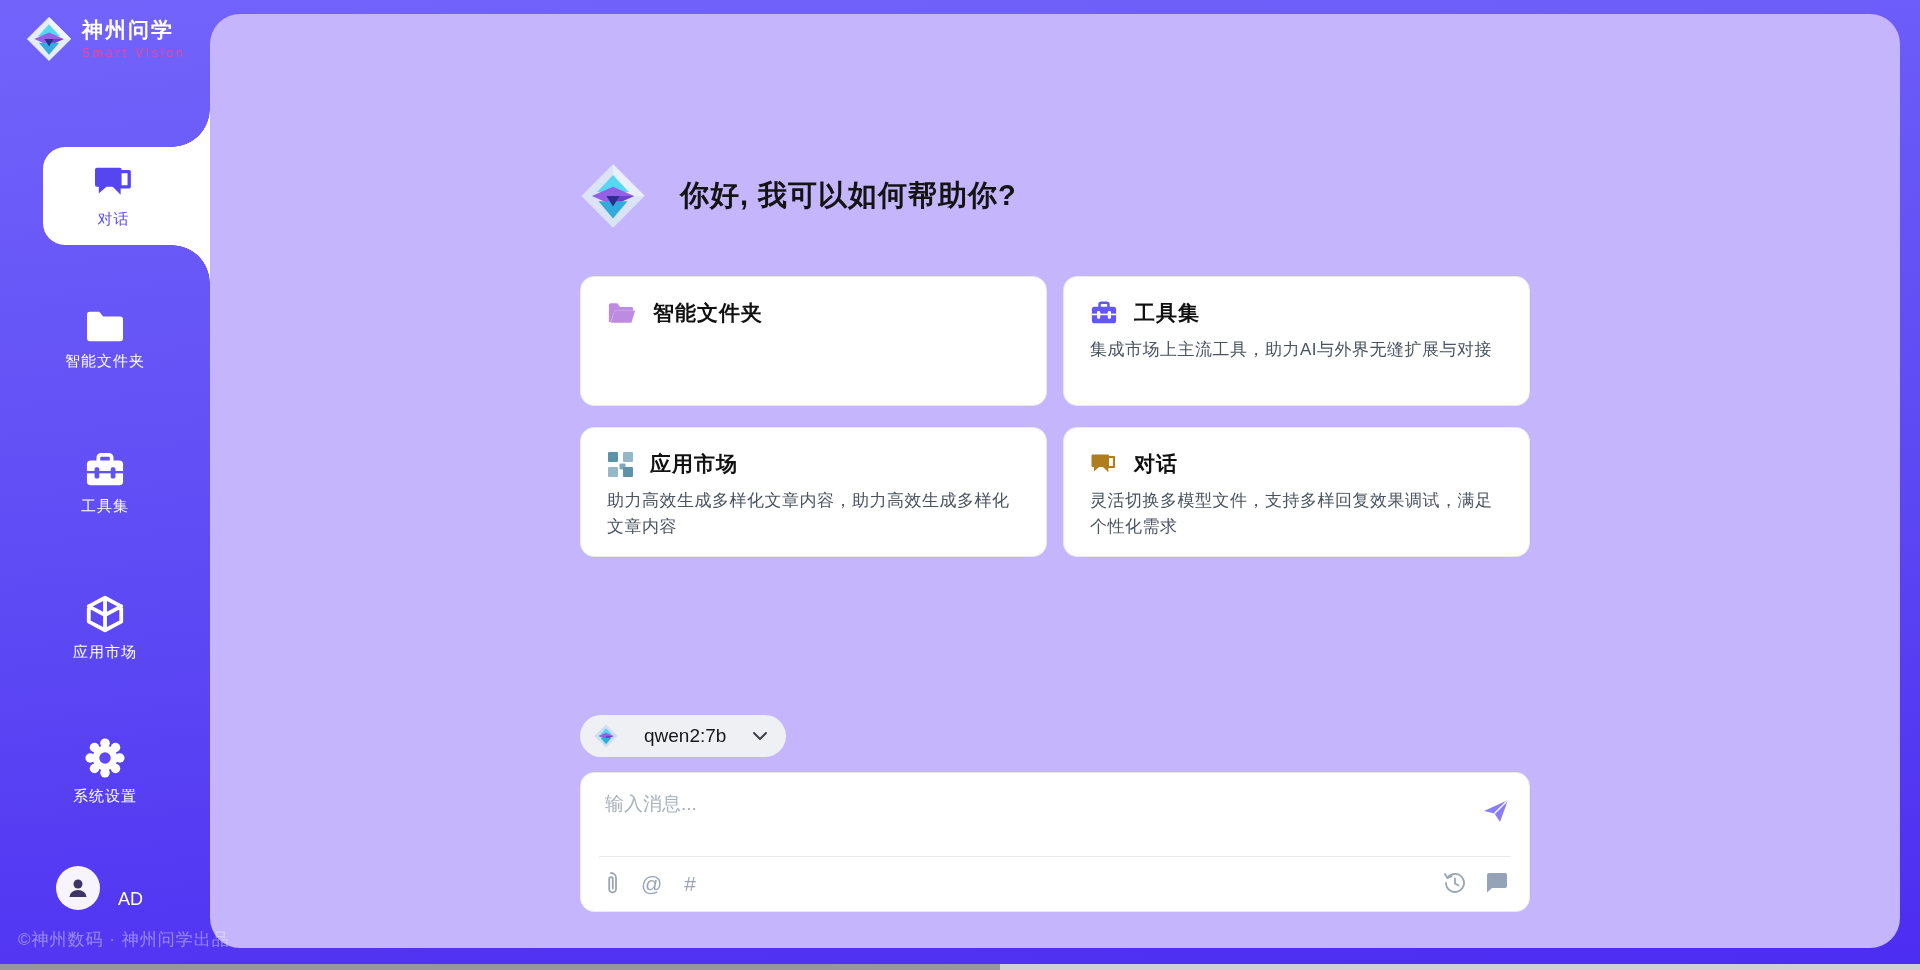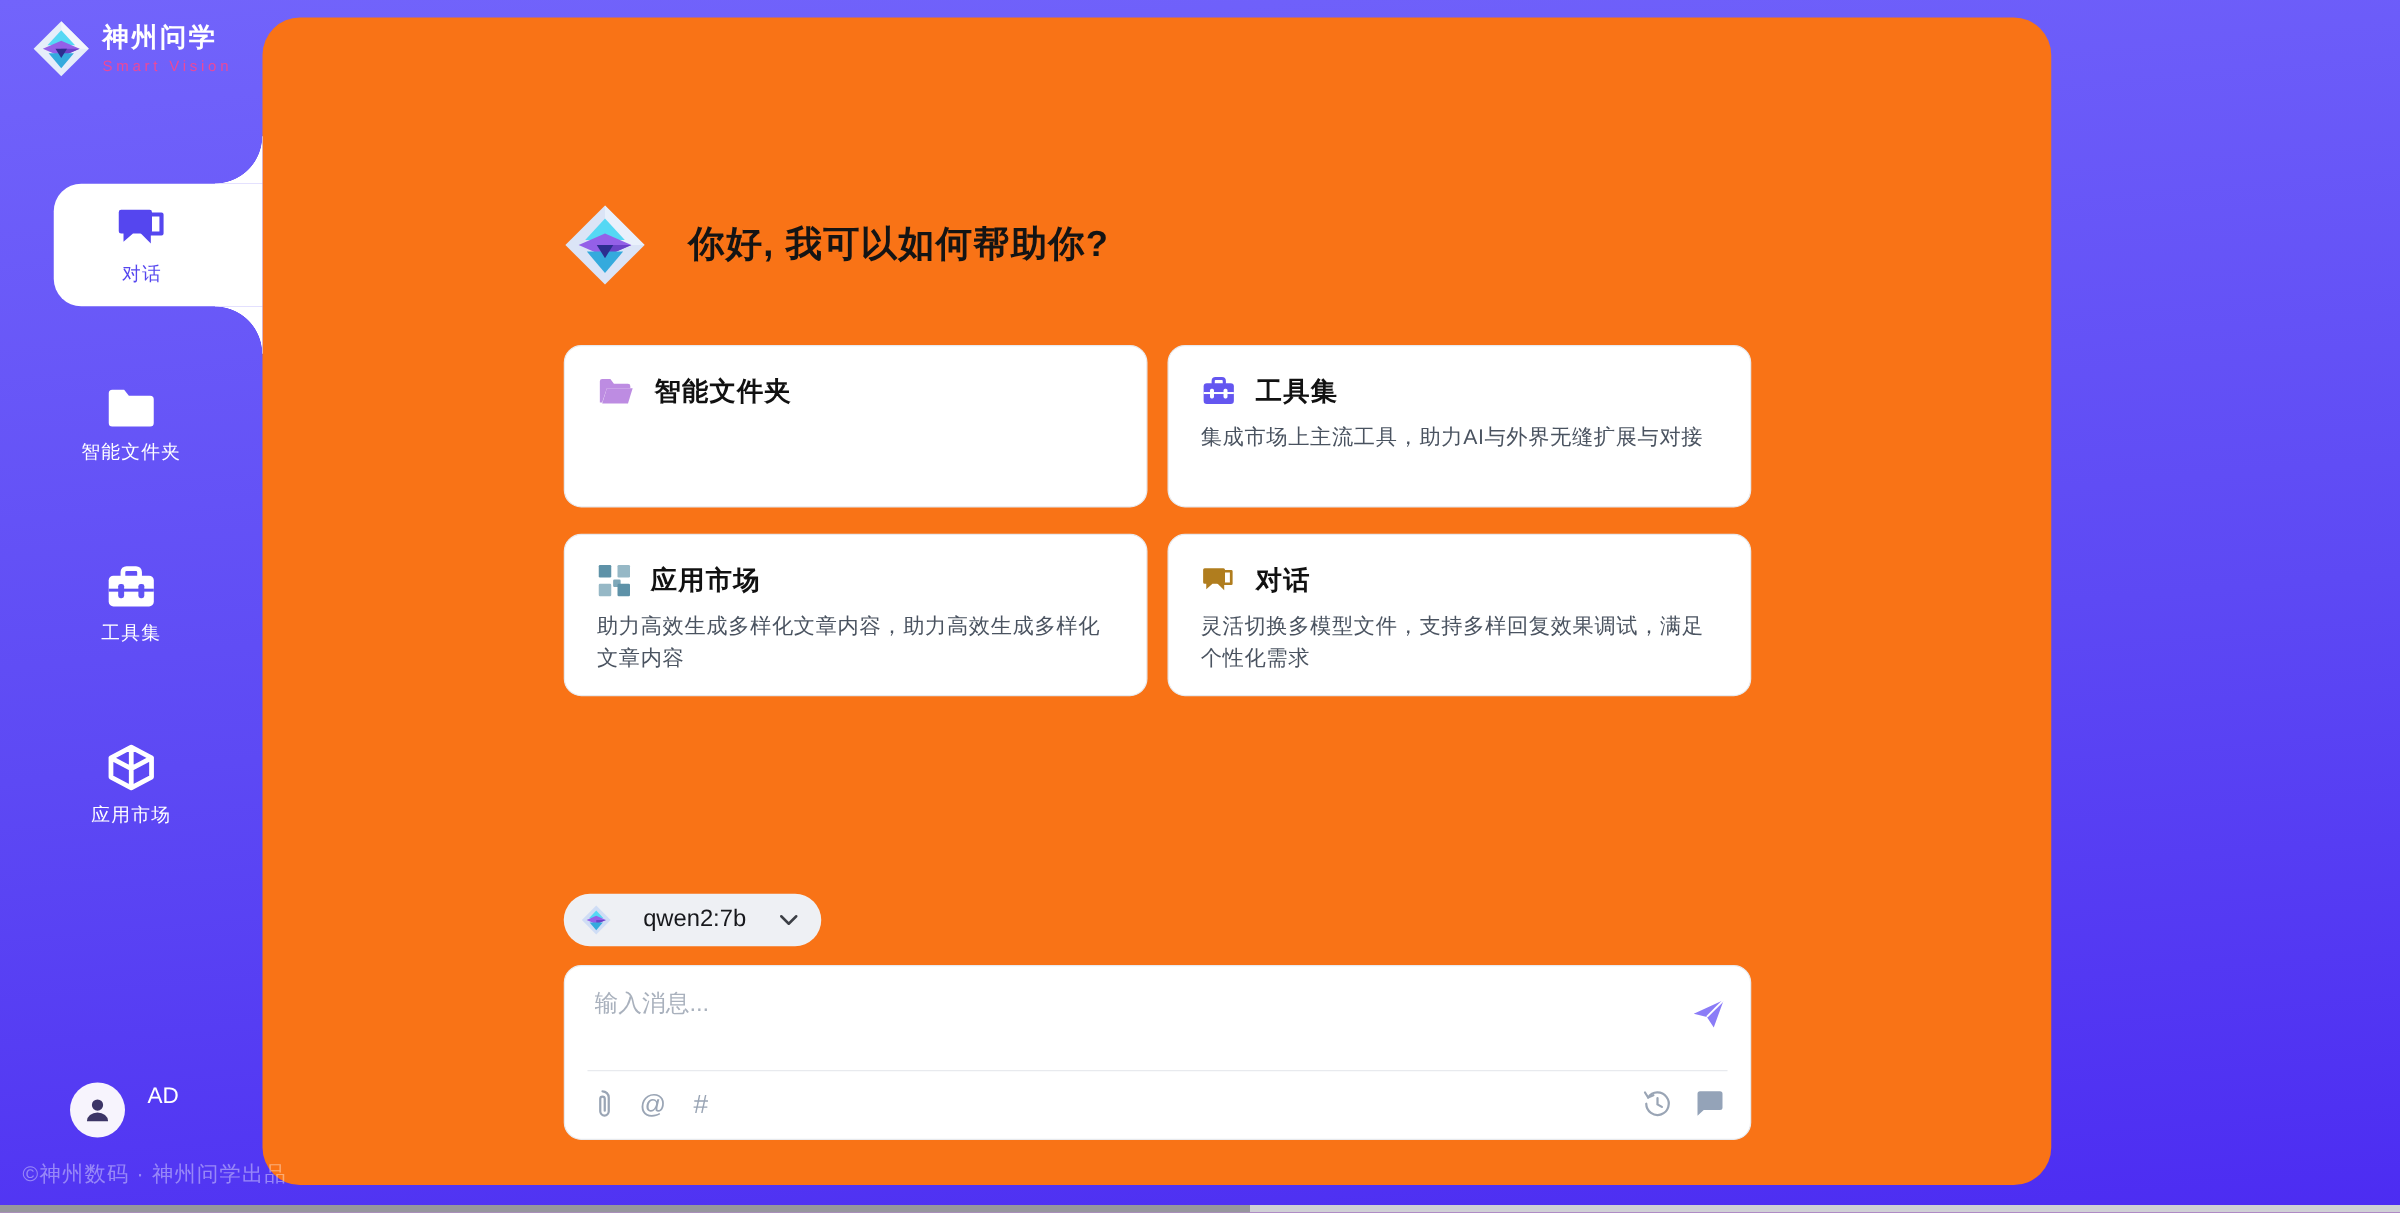--- a/index.html
+++ b/index.html
@@ -23,28 +23,28 @@
   .nav-item.active { left:43px; width:167px; background:#fff; border-radius:22px 0 0 22px; padding-right:26px; }
   .nav-item.active .label { color:#5546ef; }
   .nav-item.active::before, .nav-item.active::after {
     content:''; position:absolute; right:0; width:38px; height:38px;
   }
   .nav-item.active::before { top:-38px;
     background:radial-gradient(circle at 0 0, rgba(0,0,0,0) 37.5px, #fff 38px); }
   .nav-item.active::after { bottom:-38px;
     background:radial-gradient(circle at 0 100%, rgba(0,0,0,0) 37.5px, #fff 38px); }
 
-  .user-row { position:absolute; left:56px; top:866px; display:flex; align-items:flex-start; gap:18px; }
+  .user-row { position:absolute; left:56px; top:866px; display:flex; align-items:flex-end; gap:18px; }
   .avatar { width:44px; height:44px; border-radius:50%; background:#f7f4fd; display:flex; align-items:center; justify-content:center; }
   .user-name { color:#fff; font-size:18px; }
   .copyright { position:absolute; left:18px; top:928px; color:rgba(255,255,255,0.4); font-size:17px; letter-spacing:1px; white-space:nowrap; }
 
   
-  .panel { position:absolute; left:210px; top:14px; width:1431px; height:934px;
-    background:#f97316; border-radius:30px; z-index:1; }
+  .panel { position:absolute; left:210px; top:14px; width:1690px; height:934px;
+    background:#c4b5fd; border-radius:30px; z-index:1; }
 
   .hero { position:absolute; left:50%; transform:translateX(-50%); width:950px; top:149px;
     display:flex; align-items:center; gap:34px; }
   .hero-title { font-size:29px; font-weight:700; color:#141414; letter-spacing:1px; }
 
   .cards { position:absolute; left:50%; transform:translateX(-50%); width:950px; top:262px;
     display:grid; grid-template-columns:467px 467px; grid-auto-rows:130px; column-gap:16px; row-gap:21px; }
   .card { border:1px solid #e8eaee; border-radius:14px; background:#fff; padding:22px 26px 0 26px; cursor:pointer; }
   .card-head { display:flex; align-items:center; gap:16px; }
   .card-title { font-size:21px; font-weight:700; color:#111; letter-spacing:1px; }
@@ -128,20 +128,39 @@
 
   <div class="nav-item" style="top:578px">
     <span>
       <svg width="42" height="42" viewBox="0 0 44 44">
         <path d="M22 5 L39 14 L39 30 L22 39 L5 30 L5 14 Z M22 5 L22 21 M5 14 L22 23 L39 14 M22 39 L22 23" fill="none" stroke="#ffffff" stroke-width="4" stroke-linejoin="round" stroke-linecap="round"></path>
       </svg>
     </span>
     <span class="label">应用市场</span>
   </div>
 
+  <div class="nav-item" style="top:722px">
+    <span>
+      <svg width="42" height="42" viewBox="0 0 44 44">
+        <g fill="#ffffff">
+          <circle cx="22" cy="22" r="13"></circle>
+          <circle cx="22" cy="6.5" r="5"></circle>
+          <circle cx="22" cy="37.5" r="5"></circle>
+          <circle cx="6.5" cy="22" r="5"></circle>
+          <circle cx="37.5" cy="22" r="5"></circle>
+          <circle cx="11" cy="11" r="5"></circle>
+          <circle cx="33" cy="11" r="5"></circle>
+          <circle cx="11" cy="33" r="5"></circle>
+          <circle cx="33" cy="33" r="5"></circle>
+        </g>
+        <circle cx="22" cy="22" r="6" fill="#5e49f4"></circle>
+      </svg>
+    </span>
+    <span class="label">系统设置</span>
+  </div>
 
   <div class="user-row">
     <span class="avatar">
       <svg width="26" height="26" viewBox="0 0 26 26">
         <circle cx="13" cy="9" r="4.5" fill="#3c3566"></circle>
         <path d="M4.5 22 a8.5 7 0 0 1 17 0 z" fill="#3c3566"></path>
       </svg>
     </span>
     <span class="user-name">AD</span>
   </div>

